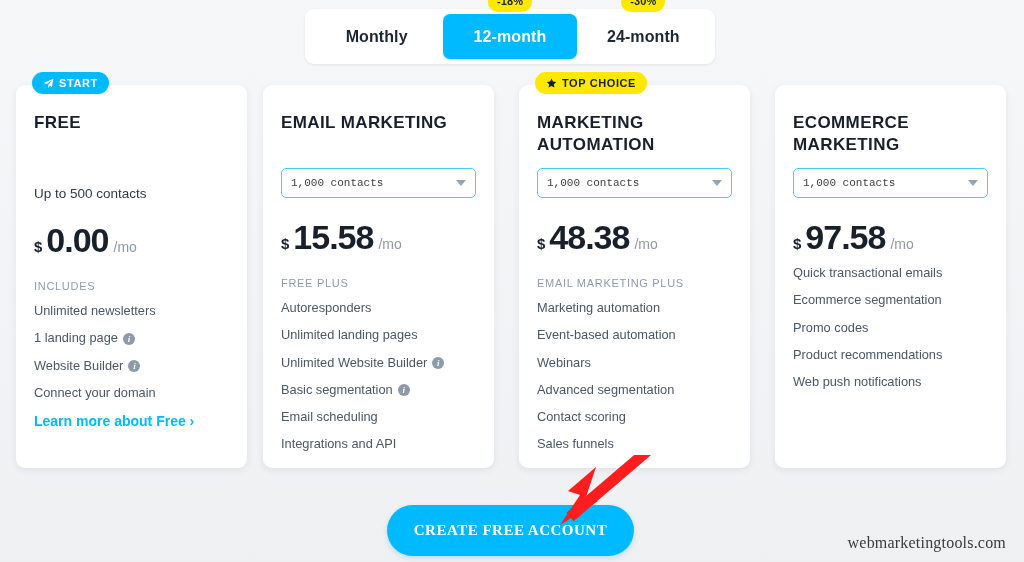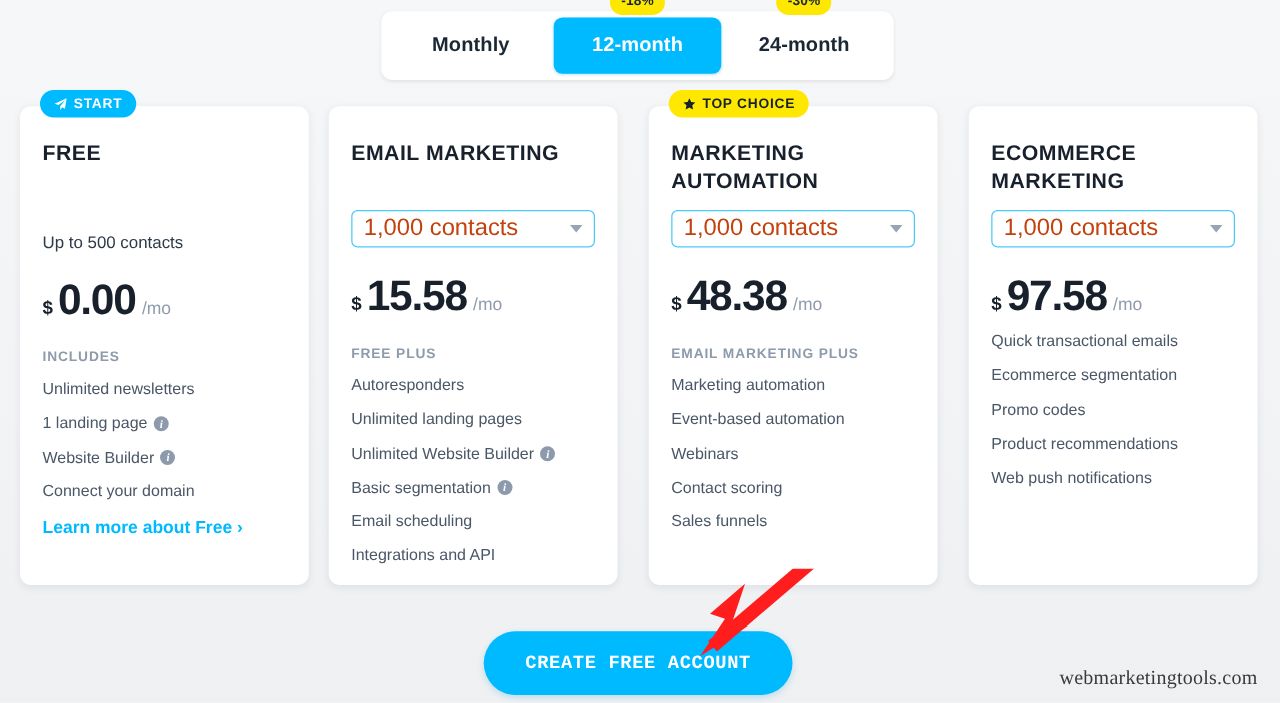--- a/index.html
+++ b/index.html
@@ -132,22 +132,23 @@
     border-radius: 5px;
     display: flex;
     align-items: center;
     padding: 0 9px;
     box-sizing: border-box;
     background: #fff;
     cursor: pointer;
   }
   .select-box .sel-val {
     flex: 1;
-    font-size: 19px;
-    color: #c2410c;
+    font-size: 11px;
+    color: #404040;
+    font-family: Liberation Mono, monospace;
   }
   .caret {
     width: 0; height: 0;
     border-left: 5px solid transparent;
     border-right: 5px solid transparent;
     border-top: 6px solid #98a4b3;
   }
 
   .price-row {
     display: flex;
@@ -170,21 +171,21 @@
   .price-per {
     font-size: 14px;
     color: #8e9bab;
     margin-left: 5px;
     font-weight: normal;
   }
 
   .features-head {
     margin-top: 23px;
     font-size: 11px;
-    font-weight: bold;
+    font-weight: normal;
     color: #8e9bab;
     letter-spacing: .7px;
     text-transform: uppercase;
   }
   .features {
     list-style: none;
     margin: 13px 0 0 0;
     padding: 0;
   }
   .features li {
@@ -223,21 +224,21 @@
   .cta {
     position: absolute;
     left: 387px;
     top: 505px;
     width: 247px;
     height: 51px;
     background: #00baff;
     color: #ffffff;
     border: none;
     border-radius: 26px;
-    font-family: Liberation Mono, monospace;
+    font-family: Liberation Serif, serif;
     font-size: 15px;
     font-weight: bold;
     letter-spacing: .5px;
     cursor: pointer;
     box-shadow: 0 2px 5px rgba(0,150,210,.22);
   }
 
   .arrow-svg {
     position: absolute;
     left: 540px;
@@ -370,20 +371,23 @@
       <li>
           <span>Marketing automation</span>
         </li>
       <li>
           <span>Event-based automation</span>
         </li>
       <li>
           <span>Webinars</span>
         </li>
       <li>
+          <span>Advanced segmentation</span>
+        </li>
+      <li>
           <span>Contact scoring</span>
         </li>
       <li>
           <span>Sales funnels</span>
         </li>
     </ul>
   </div>
 
   <div class="card c4">
     <div class="card-title">ECOMMERCE MARKETING</div>

